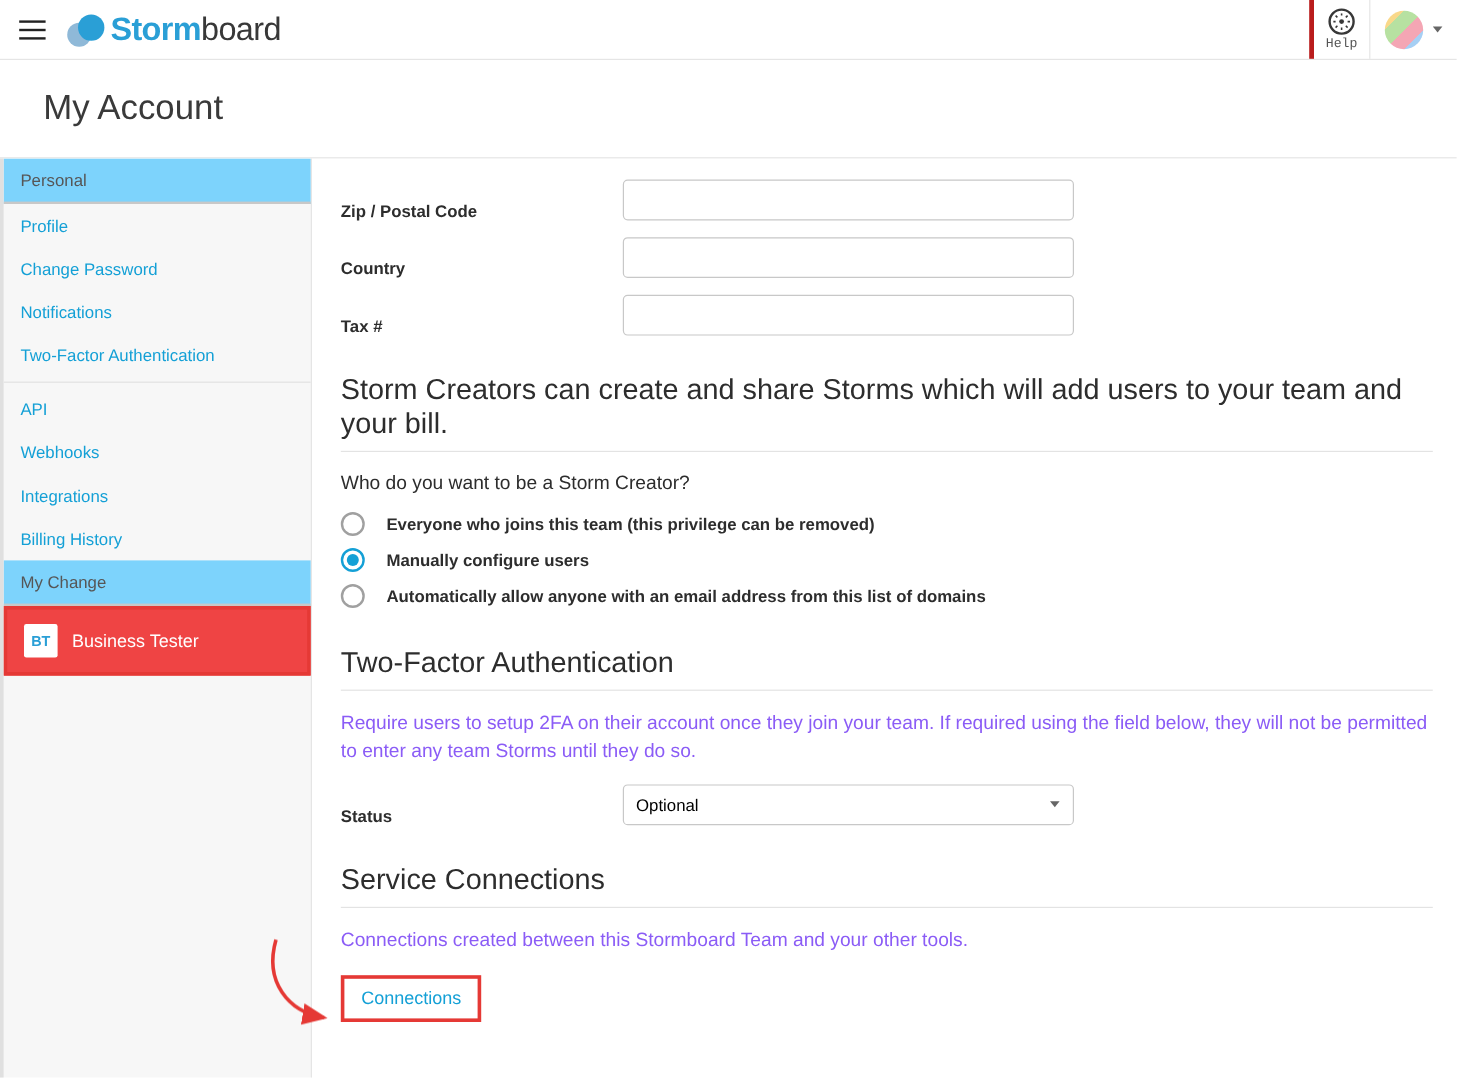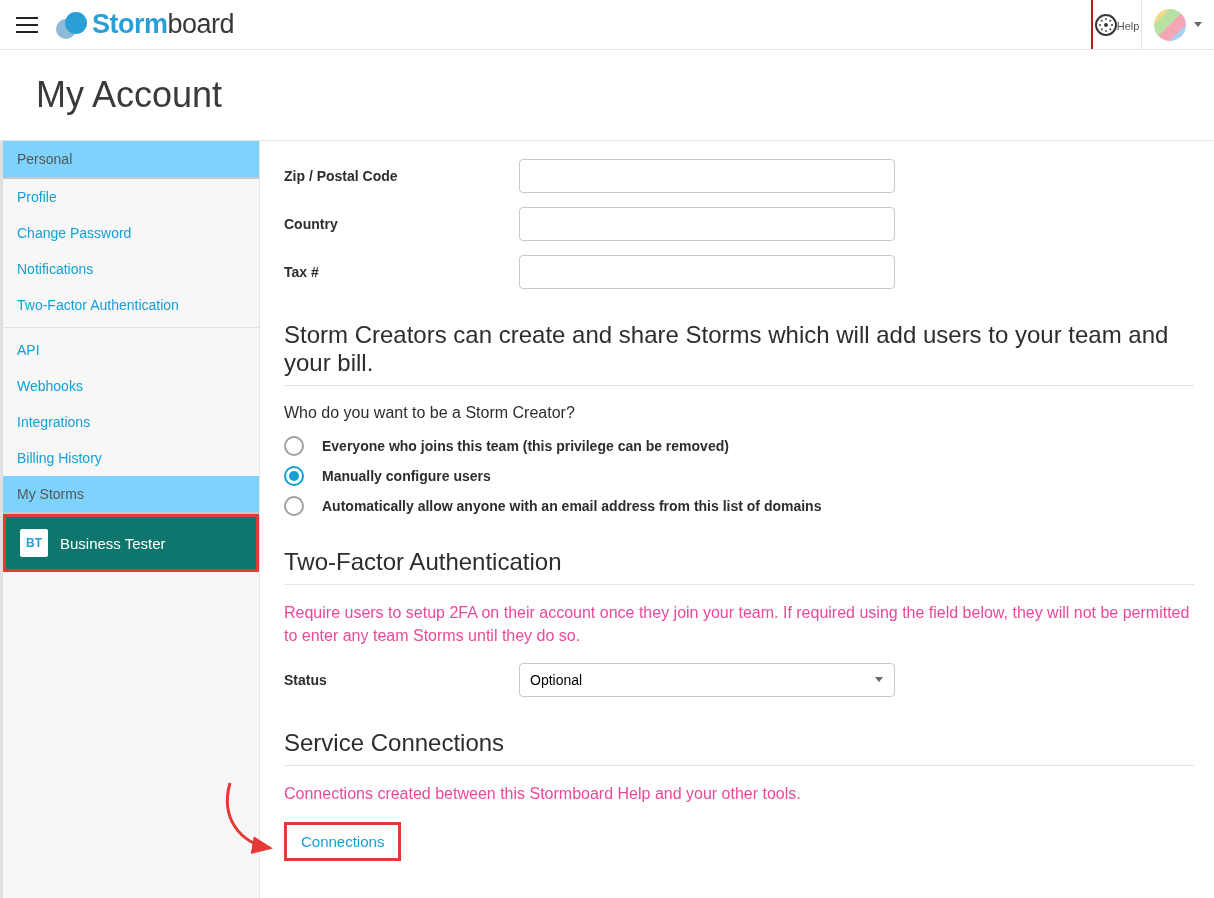--- a/index.html
+++ b/index.html
@@ -5,56 +5,56 @@
   * { box-sizing: border-box; margin: 0; padding: 0; }
   body { font-family: -apple-system, BlinkMacSystemFont, "Segoe UI", Helvetica, Arial, sans-serif; color: #383838; background: #fff; width: 1214px; height: 898px; overflow: hidden; }
   .topbar { display: flex; align-items: center; height: 50px; border-bottom: 1px solid #e5e5e5; }
   .hamburger { width: 22px; height: 22px; margin: 0 16px; cursor: pointer; display:flex; flex-direction:column; justify-content:space-between; padding:3px 0;}
   .hamburger span{height:2px;background:#222;}
   .logo-wrap { display:flex; align-items:center; gap:4px; cursor:pointer;}
   .logo-mark { width:34px; height:32px; position:relative;}
   .logo-text { font-size: 27px; font-weight: 300; color:#383838; letter-spacing:-0.5px; }
   .logo-text .bold { font-weight: 600; color:#2a9fd6;}
   .top-right { margin-left:auto; display:flex; align-items:stretch; height:100%;}
-  .help-box { border-left:2px solid #b91c1c; width:50px; display:flex;align-items:center;justify-content:center;cursor:pointer;}
+  .help-box { border-left:4px solid #b91c1c; width:50px; display:flex;flex-direction:column;align-items:center;justify-content:center;cursor:pointer;font-family:Liberation Mono, monospace;}
   .help-box .help-icon{width:22px;height:22px;border:2px solid #383838;border-radius:50%;display:flex;align-items:center;justify-content:center;font-size:14px;font-weight:700;}
   .help-box .label{font-size:11px;color:#555;margin-top:2px;}
   .avatar-box{border-left:1px solid #e5e5e5;padding:0 12px;display:flex;align-items:center;gap:8px;cursor:pointer;}
   .avatar{width:32px;height:32px;border-radius:50%;background:linear-gradient(135deg,#f9d88a 0 25%,#b7e1a1 25% 50%,#f4a6b4 50% 75%,#a6cff4 75% 100%);}
   .caret{width:0;height:0;border-left:4px solid transparent;border-right:4px solid transparent;border-top:5px solid #666;}
 
   .page-title-bar{padding:24px 36px 24px 36px;border-bottom:1px solid #e5e5e5;background:#fff;}
-  .page-title{font-size:36px;font-weight:400;color:#3a3a3a;}
+  .page-title{font-size:29px;font-weight:400;color:#3a3a3a;}
 
   .page-body{display:flex;height:calc(898px - 50px - 80px);}
   .sidebar{width:260px;background:#f7f7f7;border-right:1px solid #e5e5e5;overflow-y:auto;border-left:3px solid #e0e0e0;}
   .section-header{background:#7dd3fc;padding:10px 14px;font-size:14px;color:#565656;border-bottom:2px solid #c8c8c8;}
   .nav-link{display:block;padding:10px 14px;color:#14a0d6;font-size:14px;text-decoration:none;cursor:pointer;}
   .nav-divider{height:1px;background:#e2e2e2;margin:4px 0;}
-  .team-item{display:flex;align-items:center;gap:12px;background:#0f766e;color:#fff;padding:12px 14px;cursor:pointer;border:3px solid #e53935;border-left-width:3px;border-right-width:3px}
+  .team-item{display:flex;align-items:center;gap:12px;background:#ef4444;color:#fff;padding:12px 14px;cursor:pointer;border:3px solid #e53935;border-left-width:3px;border-right-width:3px}
   .team-badge{background:#fff;color:#2a9fd6;font-weight:700;font-size:12px;width:28px;height:28px;display:flex;align-items:center;justify-content:center;border-radius:2px;}
   .team-label{font-size:15px;font-weight:500;}
 
   .content{flex:1;padding:18px 24px 40px 24px;overflow-y:auto;}
-  .form-row{display:flex;align-items:center;margin-bottom:14px;}
+  .form-row{display:flex;align-items:flex-end;margin-bottom:14px;}
   .form-label{width:235px;font-weight:700;font-size:14px;color:#2d2d2d;}
   .text-input{width:376px;height:34px;border:1px solid #c8c8c8;border-radius:4px;padding:0 10px;font-size:14px;}
   select.text-input{appearance:none;background:#fff;}
   .select-wrap{position:relative;display:inline-block;}
   .select-wrap .caret2{position:absolute;right:12px;top:14px;width:0;height:0;border-left:4px solid transparent;border-right:4px solid transparent;border-top:5px solid #666;pointer-events:none;}
 
   .section-heading{font-size:24px;font-weight:400;color:#2d2d2d;margin-top:32px;margin-bottom:8px;}
   .section-sub{font-size:16px;color:#2d2d2d;margin:18px 0 14px 0;}
   .rule{height:1px;background:#e3e3e3;margin-bottom:16px; width:910px;}
   .radio-row{display:flex;align-items:center;gap:18px;margin-bottom:10px;}
   .radio{width:20px;height:20px;border:2px solid #a0a0a0;border-radius:50%;display:flex;align-items:center;justify-content:center;cursor:pointer;}
   .radio.selected{border-color:#14a0d6;}
   .radio.selected::after{content:"";width:10px;height:10px;background:#14a0d6;border-radius:50%;}
   .radio-label{font-weight:700;font-size:14px;color:#2d2d2d;}
-  .body-text{font-size:16px;color:#ec4899;line-height:1.45;margin-bottom:16px; max-width:910px;}
+  .body-text{font-size:16px;color:#8b5cf6;line-height:1.45;margin-bottom:16px; max-width:910px;}
 
   .link-btn{display:inline-block;color:#14a0d6;font-size:15px;padding:8px 14px;border:3px solid #e53935;cursor:pointer;}
 
   
   .arrow-annot{position:absolute;left:220px;top:778px;pointer-events:none;}
   .arrow-annot svg{overflow:visible;}
 </style>
 </head>
 <body>
 
@@ -102,21 +102,21 @@
     <div class="section-header">Personal</div>
     <a class="nav-link">Profile</a>
     <a class="nav-link">Change Password</a>
     <a class="nav-link">Notifications</a>
     <a class="nav-link">Two-Factor Authentication</a>
     <div class="nav-divider"></div>
     <a class="nav-link">API</a>
     <a class="nav-link">Webhooks</a>
     <a class="nav-link">Integrations</a>
     <a class="nav-link">Billing History</a>
-    <div class="section-header">My Storms</div>
+    <div class="section-header">My Change</div>
     <div class="team-item">
       <div class="team-badge">BT</div>
       <div class="team-label">Business Tester</div>
     </div>
   </div>
 
   <div class="content" style="position:relative;">
     <div class="form-row">
       <div class="form-label">Zip / Postal Code</div>
       <input class="text-input" value="" style="">
@@ -154,21 +154,21 @@
       <div class="select-wrap">
         <select class="text-input">
           <option>Optional</option>
         </select>
         <div class="caret2"></div>
       </div>
     </div>
 
     <div class="section-heading">Service Connections</div>
     <div class="rule"></div>
-    <div class="body-text">Connections created between this Stormboard Help and your other tools.</div>
+    <div class="body-text">Connections created between this Stormboard Team and your other tools.</div>
     <a class="link-btn">Connections</a>
   </div>
 </div>
 
 <div class="arrow-annot">
   <svg width="70" height="90">
     <defs>
       <marker id="ah" markerWidth="10" markerHeight="10" refX="6" refY="3" orient="auto">
         <path d="M0,0 L7,3 L0,6 Z" fill="#e53935"></path>
       </marker>

